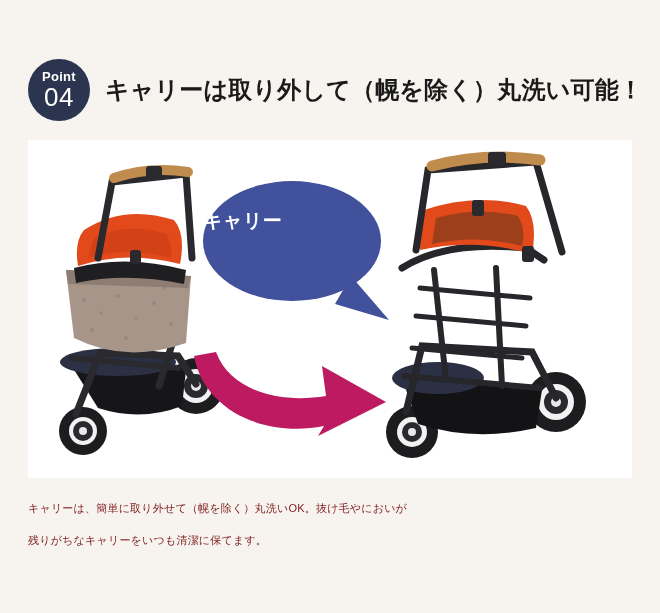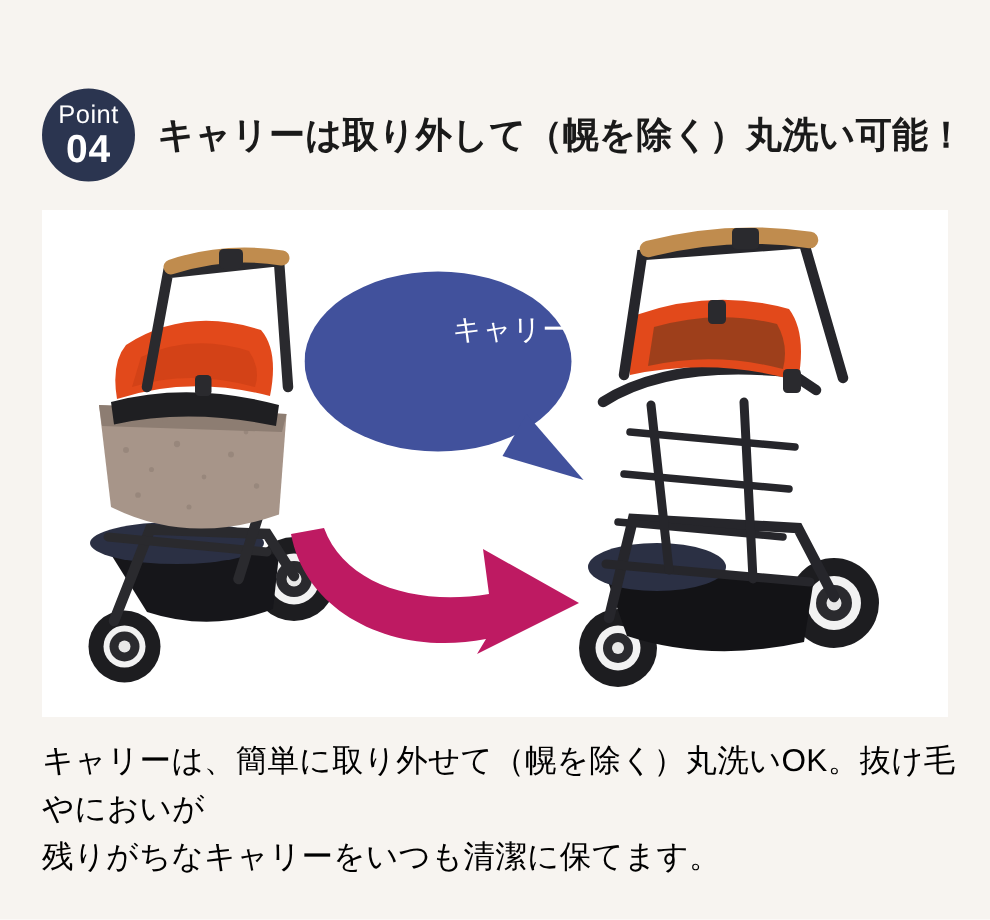--- a/index.html
+++ b/index.html
@@ -34,28 +34,28 @@
     background: #2b3550;
     color: #ffffff;
     flex: 0 0 auto;
     display: flex;
     flex-direction: column;
     align-items: center;
     justify-content: center;
     line-height: 1;
   }
   .point-badge .pb-label {
-    font-size: 17px;
-    font-weight: normal;
+    font-size: 13px;
+    font-weight: bold;
     letter-spacing: 0.3px;
     margin-bottom: 1px;
   }
   .point-badge .pb-number {
     font-size: 26px;
-    font-weight: bold;
+    font-weight: normal;
     letter-spacing: 0.5px;
   }
   .headline {
     margin-left: 15px;
     font-size: 24px;
     font-weight: bold;
     color: #1a1a1a;
     letter-spacing: 0.2px;
     white-space: nowrap;
     font-family: Liberation Mono, monospace;
@@ -94,24 +94,24 @@
     left: 175px;
     top: 38px;
     width: 190px;
     height: 160px;
   }
   .bubble-text {
     position: absolute;
     left: 0;
     top: 30px;
     width: 178px;
-    text-align: right;
+    text-align: left;
     color: #ffffff;
     font-size: 19px;
-    font-weight: normal;
+    font-weight: bold;
     line-height: 1.35;
     letter-spacing: 0.5px;
     pointer-events: none;
   }
   .bubble-text span { display: block; }
 
   
   .arrow-wrap {
     position: absolute;
     left: 158px;
@@ -119,23 +119,23 @@
     width: 230px;
     height: 110px;
   }
 
   
   .caption {
     position: absolute;
     left: 28px;
     top: 492px;
     width: 614px;
-    font-size: 21px;
+    font-size: 11px;
     line-height: 32px;
-    color: #000000;
+    color: #7f1d1d;
     letter-spacing: 0.2px;
   }
   .caption p { margin: 0; }
 </style>
 </head>
 <body>
 
 <div class="header">
   <div class="point-badge">
     <div class="pb-label">Point</div>

